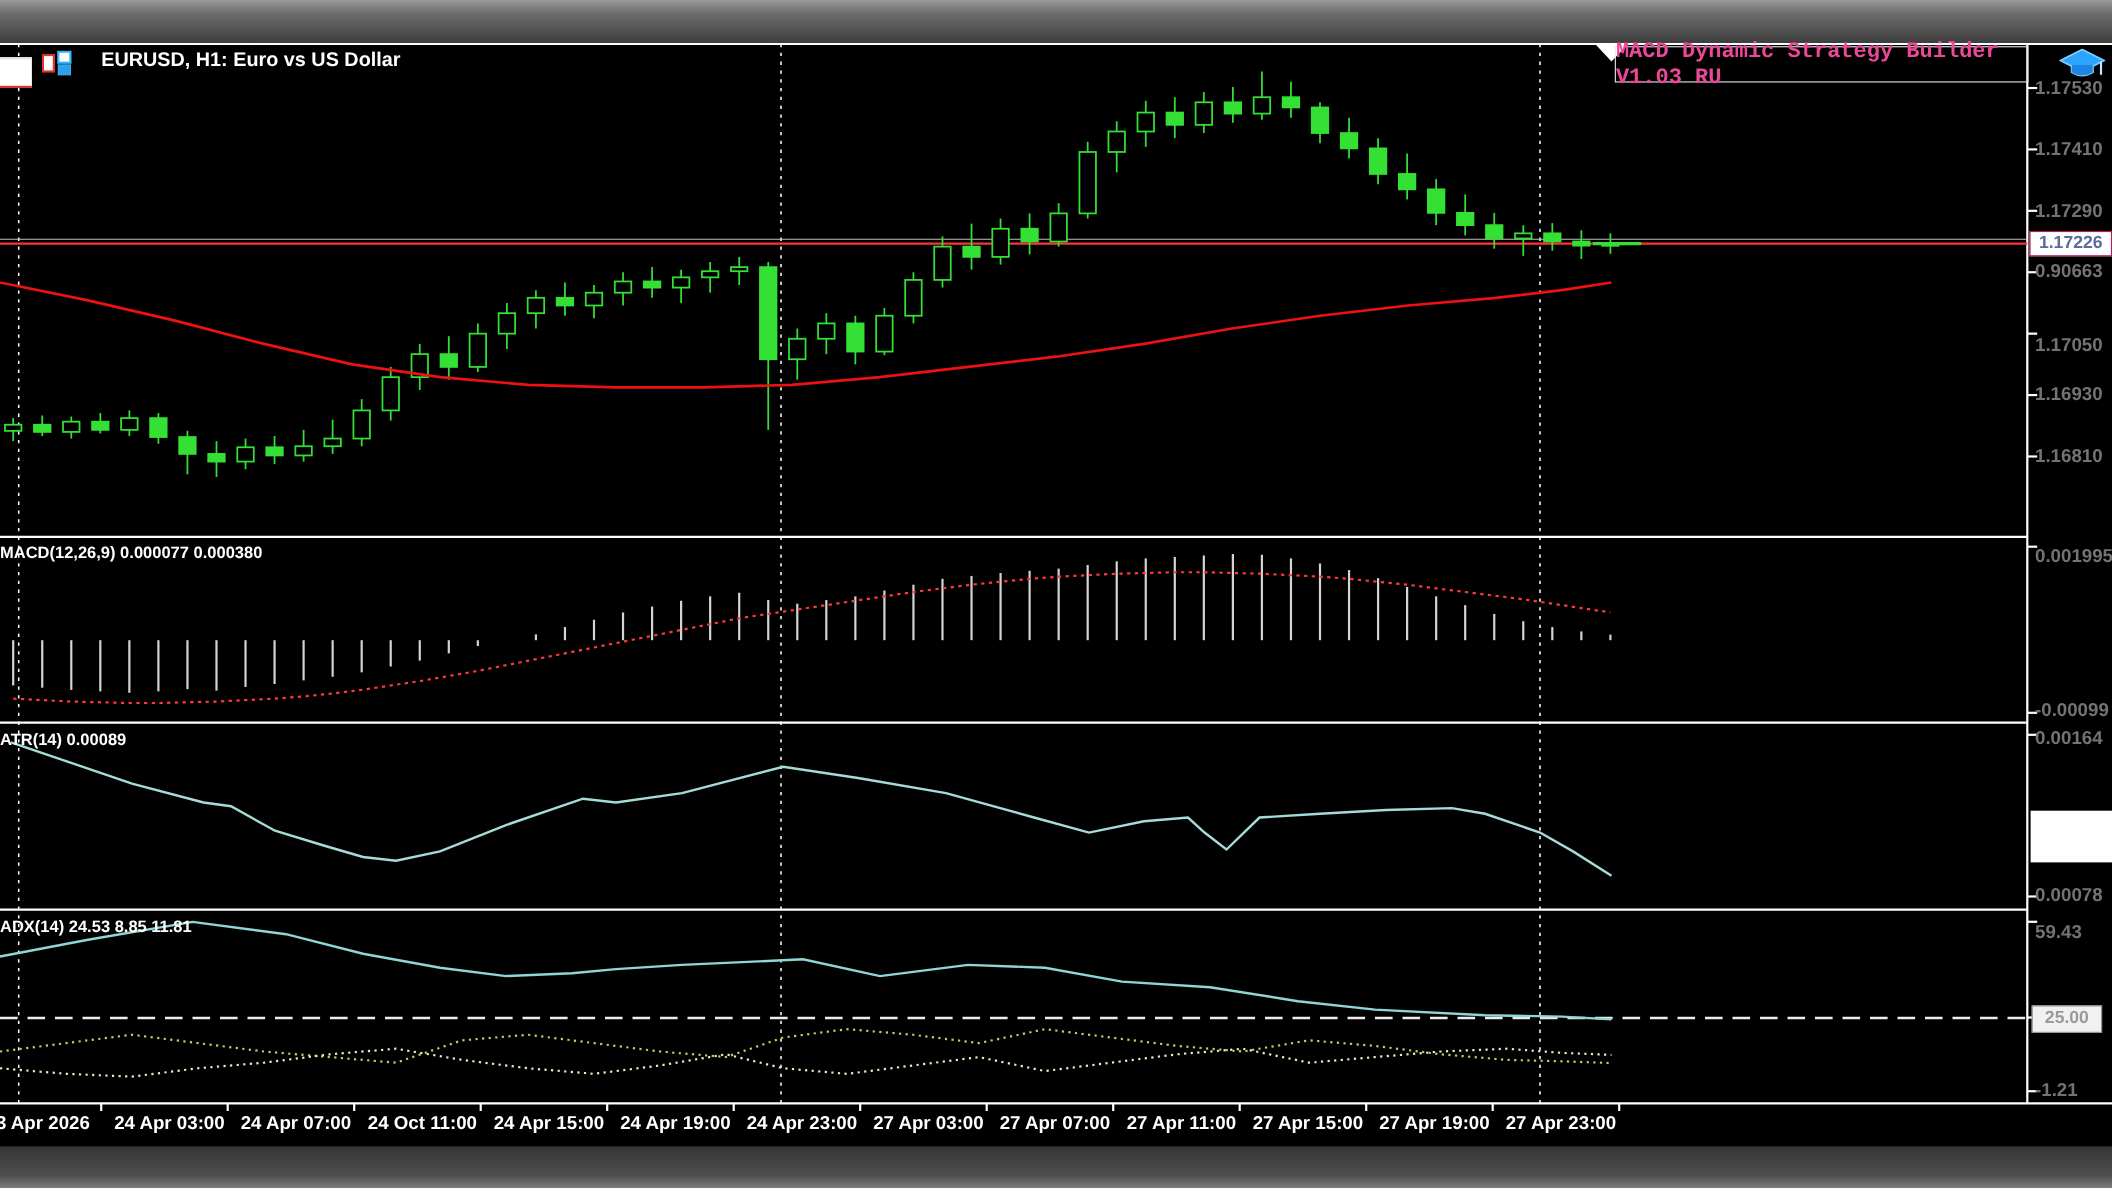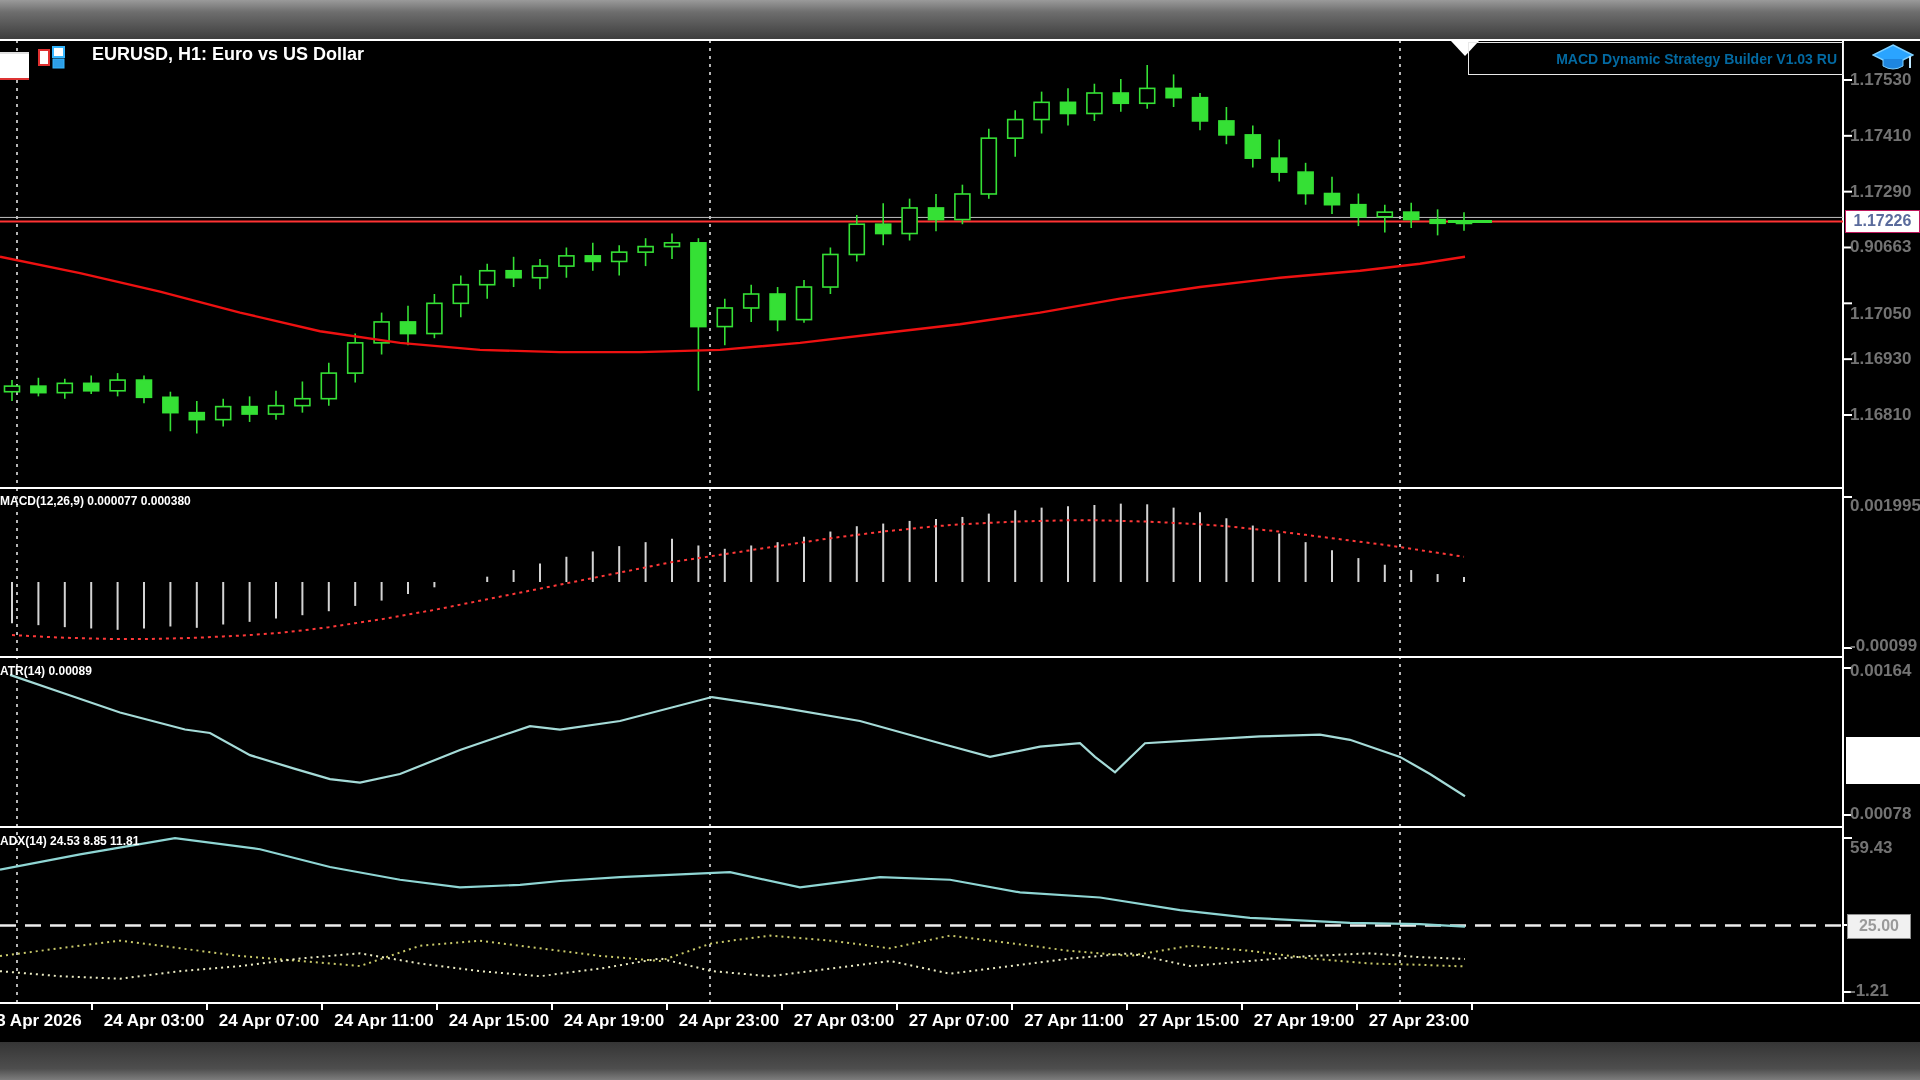--- a/index.html
+++ b/index.html
@@ -6,34 +6,34 @@
   .screen{position:relative;width:1920px;height:1080px;overflow:hidden;
           font-family:"Liberation Sans",sans-serif;background:#000;}
   .chrome-top{position:absolute;left:0;top:0;width:1920px;height:40px;
           background:linear-gradient(#9a9a9a,#6e6e6e 30%,#3f3f3f 95%);}
   .chrome-bottom{position:absolute;left:0;top:1042px;width:1920px;height:38px;
           background:linear-gradient(#353535,#4e4e4e 70%,#7d7d7d);}
   .chart-area{position:absolute;left:0;top:40px;width:1920px;height:1002px;background:#000;}
   svg#plot{position:absolute;left:0;top:0;}
   .lbl{position:absolute;color:#fff;font-weight:bold;white-space:nowrap;}
   .title{left:92px;top:44px;font-size:18px;letter-spacing:0px;}
-  .panel-label{font-size:12px;}
+  .panel-label{font-size:15px;}
   .axis-label{position:absolute;left:1850px;color:#737373;font-weight:bold;font-size:17px;white-space:nowrap;}
   .time-label{position:absolute;top:1011px;color:#fff;font-weight:bold;font-size:17px;
               white-space:nowrap;transform:translateX(-50%);}
   .price-box{position:absolute;left:1845px;width:73px;height:21px;background:#fff;
              border:1px solid #be185d;color:#5a6b9c;font-weight:bold;font-size:16px;
              text-align:center;line-height:20px;}
   .level-box{position:absolute;left:1847px;width:62px;height:23px;background:#f1f1f1;
              border:1px solid #8f8f8f;color:#9a9a9a;font-weight:bold;font-size:16px;
              text-align:center;line-height:22px;}
   .blank-box{position:absolute;left:1846px;top:737px;width:74px;height:47px;background:#fff;}
   .banner{position:absolute;left:1468px;top:42px;width:374px;height:31px;
           border:1px solid #e8e8e8;display:flex;align-items:center;justify-content:flex-end;}
-  .banner span{color:#0369a1;font-weight:bold;font-size:14px;padding-right:6px;}
+  .banner span{color:#ec4899;font-weight:bold;font-size:20px;padding-right:6px;font-family:Liberation Mono, monospace;}
   .tri{position:absolute;left:1451px;top:41px;width:0;height:0;
        border-left:14px solid transparent;border-right:14px solid transparent;
        border-top:15px solid #fff;}
   .mini-box{position:absolute;left:0;top:52px;width:29px;height:24px;background:#fff;
             border-top:2px solid #e0e0e0;border-bottom:2px solid #d33;}
   .chart-icon{position:absolute;left:38px;top:46px;width:28px;height:24px;}
   .cap-icon{position:absolute;left:1872px;top:44px;width:42px;height:30px;}
 </style>
 </head>
 <body>
@@ -299,21 +299,21 @@
       <div class="axis-label" style="top: 181.66px;">1.17290</div>
       <div class="axis-label" style="top: 237.49px;">0.90663</div>
       <div class="axis-label" style="top: 293.32px; margin-top: 11px;">1.17050</div>
       <div class="axis-label" style="top: 349.15px;">1.16930</div>
       <div class="axis-label" style="top: 404.98px;">1.16810</div>
     </div>
   <div id="time-axis">
       <div class="time-label" style="left: 39px;">3 Apr 2026</div>
       <div class="time-label" style="left: 154px;">24 Apr 03:00</div>
       <div class="time-label" style="left: 269px;">24 Apr 07:00</div>
-      <div class="time-label" style="left: 384px;">24 Apr 11:00</div>
+      <div class="time-label" style="left: 384px;">24 Oct 11:00</div>
       <div class="time-label" style="left: 499px;">24 Apr 15:00</div>
       <div class="time-label" style="left: 614px;">24 Apr 19:00</div>
       <div class="time-label" style="left: 729px;">24 Apr 23:00</div>
       <div class="time-label" style="left: 844px;">27 Apr 03:00</div>
       <div class="time-label" style="left: 959px;">27 Apr 07:00</div>
       <div class="time-label" style="left: 1074px;">27 Apr 11:00</div>
       <div class="time-label" style="left: 1189px;">27 Apr 15:00</div>
       <div class="time-label" style="left: 1304px;">27 Apr 19:00</div>
       <div class="time-label" style="left: 1419px;">27 Apr 23:00</div>
     </div>

